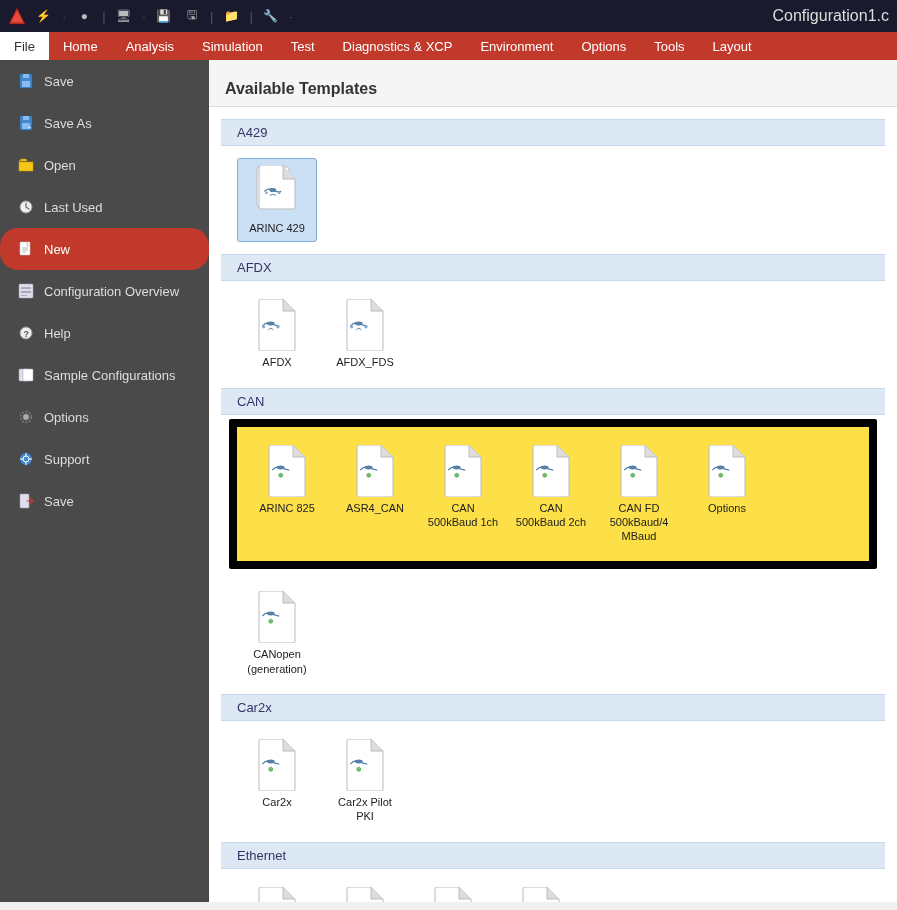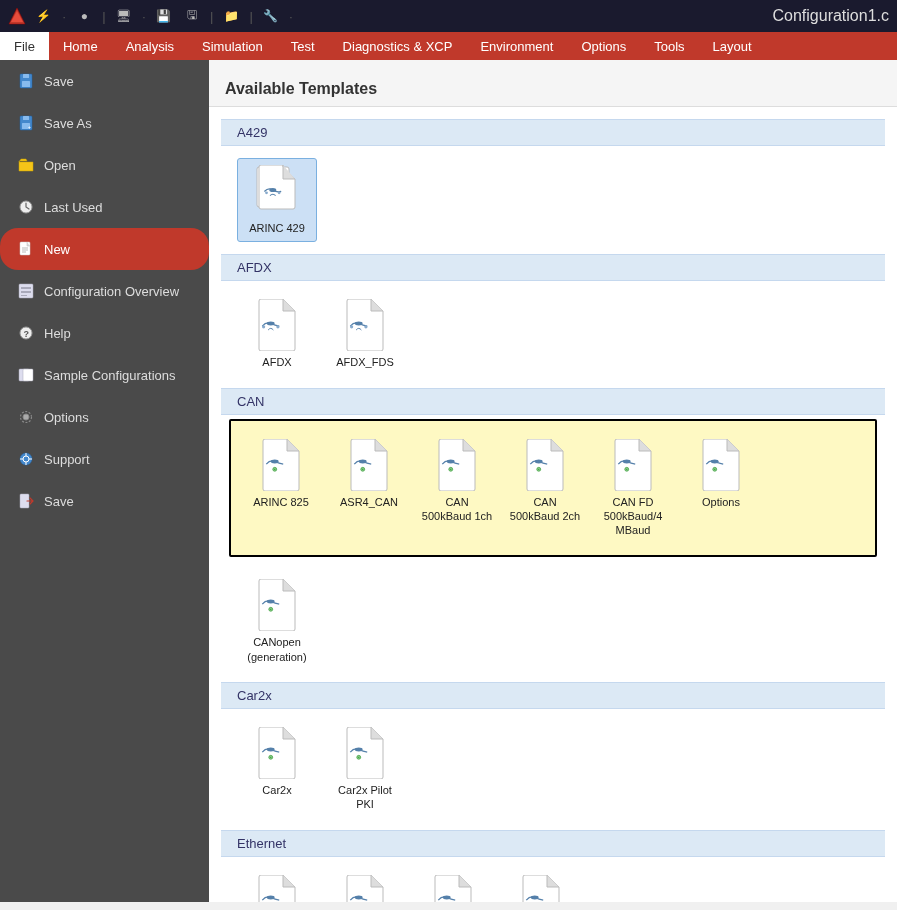--- a/index.html
+++ b/index.html
@@ -151,22 +151,22 @@
 
     
     .can-wrapper {
       padding: 4px 8px;
     }
     .can-section-items {
       display: flex;
       flex-wrap: wrap;
       padding: 12px 10px;
       gap: 8px;
-      background: #fef9c3;
-      border: 2px solid #000000;
+      background: #fde047;
+      border: 8px solid #000000;
       border-radius: 2px;
     }
   </style>
 </head>
 <body>
 
 <div class="title-bar">
   <div class="title-bar-left">
 
     <svg width="18" height="18" viewBox="0 0 18 18">

